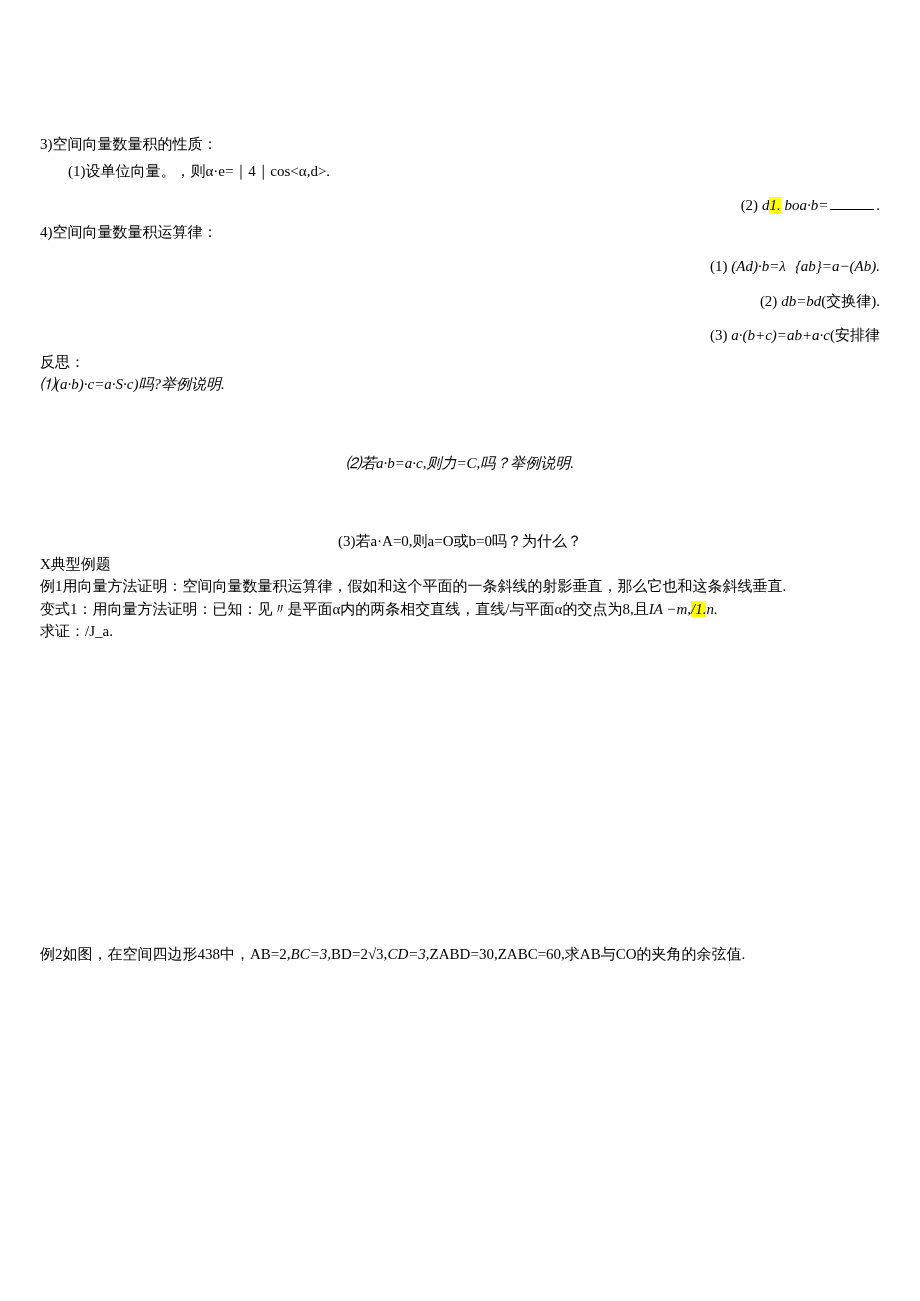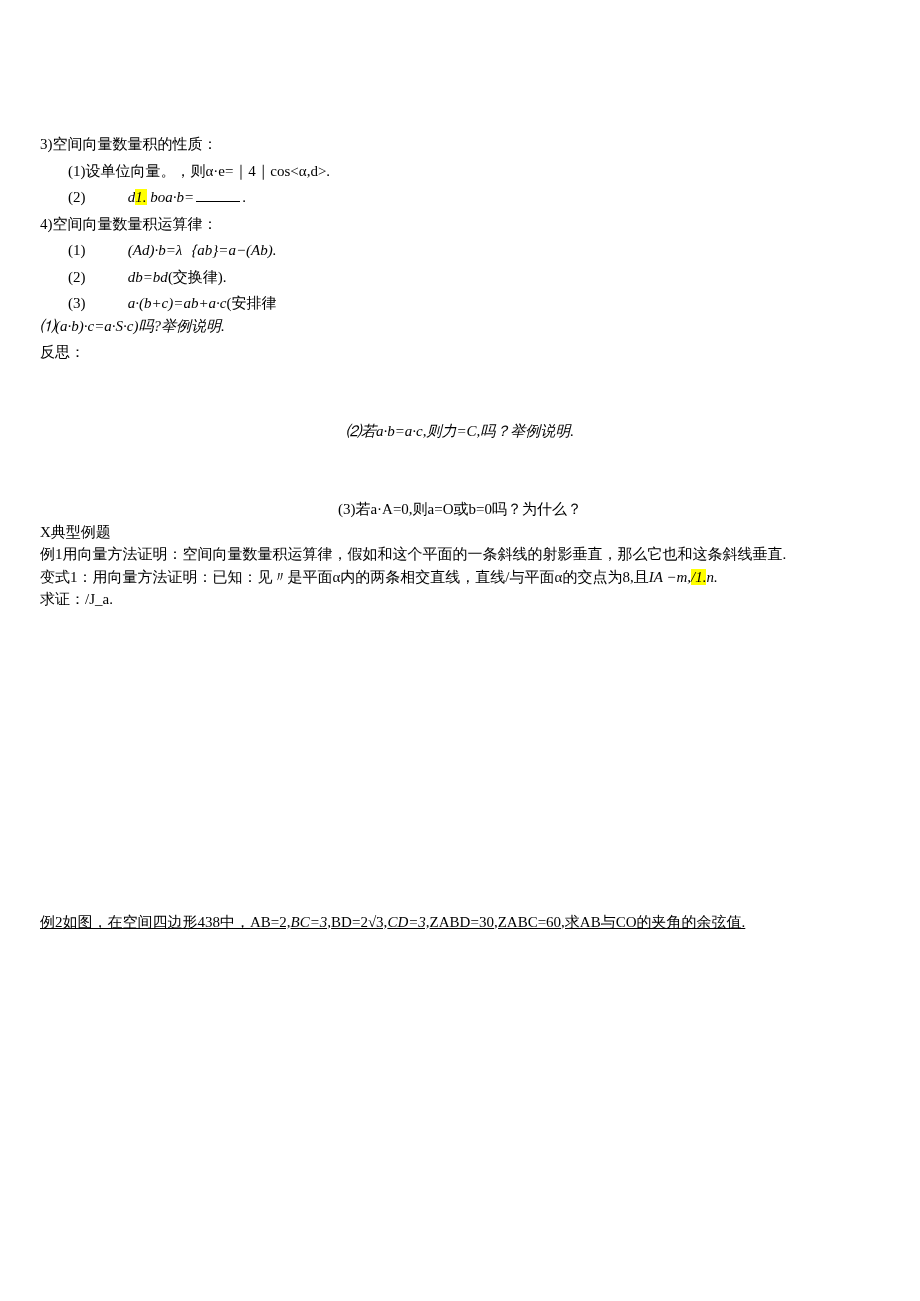--- a/index.html
+++ b/index.html
@@ -28,25 +28,25 @@
       background: #ffff00;
     }
     .blank-line {
       display: inline-block;
       border-bottom: 1px solid #000;
       width: 44px;
       vertical-align: baseline;
       margin: 0 2px;
     }
     .blank-line.short { width: 30px; }
-    .gap-small { margin-top: 4px; }
+    .gap-small { margin-top: 12px; text-align: right; }
     .gap-med { margin-top: 4px; }
     .gap-lg { margin-top: 56px; text-align: center; }
     .gap-xl { }
-    .gap-xxl { margin-top: 300px; text-decoration: underline; }
+    .gap-xxl { margin-top: 300px; }
     .row { display: block; }
     .num-pad { display: inline-block; width: 56px; }
   </style>
 </head>
 <body>
 
 <div class="page">
 
   <div class="row section-head">3)空间向量数量积的性质：</div>
 
@@ -68,22 +68,22 @@
   <div class="row sub-item gap-small">
     <span class="num-pad">(2)</span>
     <span class="ital">db=bd</span><span>(交换律).</span>
   </div>
 
   <div class="row sub-item gap-small">
     <span class="num-pad">(3)</span>
     <span class="ital">a·(b+c)=ab+a·c</span><span>(安排律</span>
   </div>
 
+  <div class="row gap-med">反思：</div>
   <div class="row ital">⑴(a·b)·c=a·S·c)吗?举例说明.</div>
-  <div class="row gap-med">反思：</div>
 
   <div class="row gap-lg">
     <span class="ital">⑵若a·b=a·c,则力=C,吗？举例说明.</span>
   </div>
 
   <div class="row gap-lg">(3)若a·A=0,则a=O或b=0吗？为什么？</div>
 
   <div class="row">X典型例题</div>
   <div class="row">例1用向量方法证明：空间向量数量积运算律，假如和这个平面的一条斜线的射影垂直，那么它也和这条斜线垂直.</div>
 

